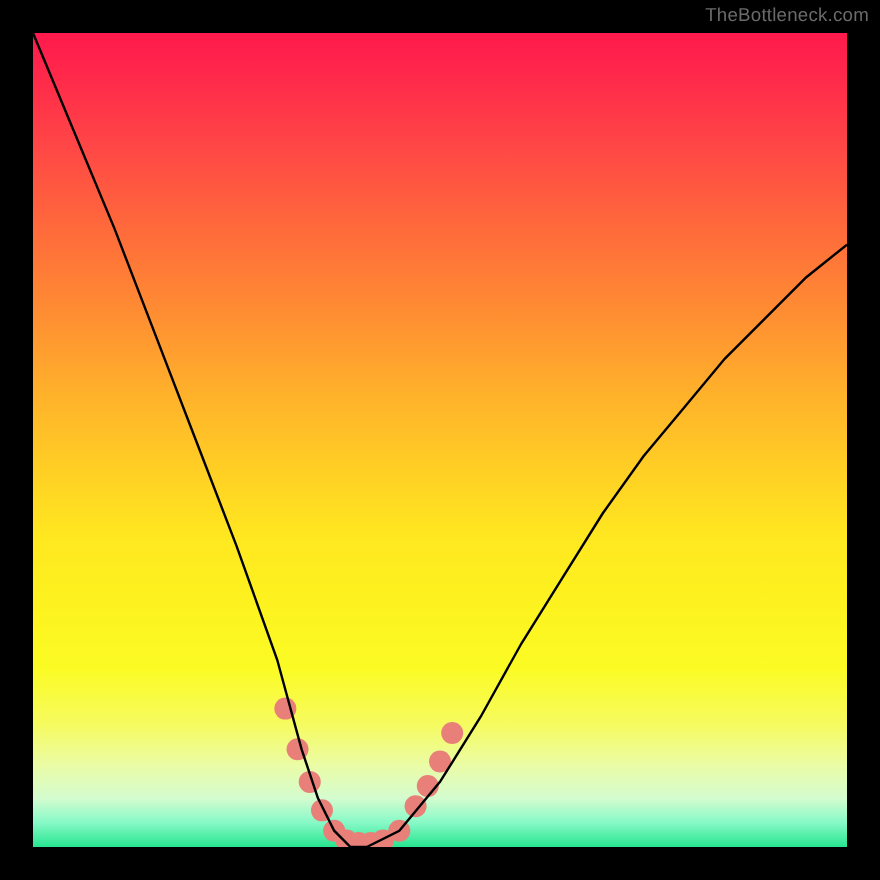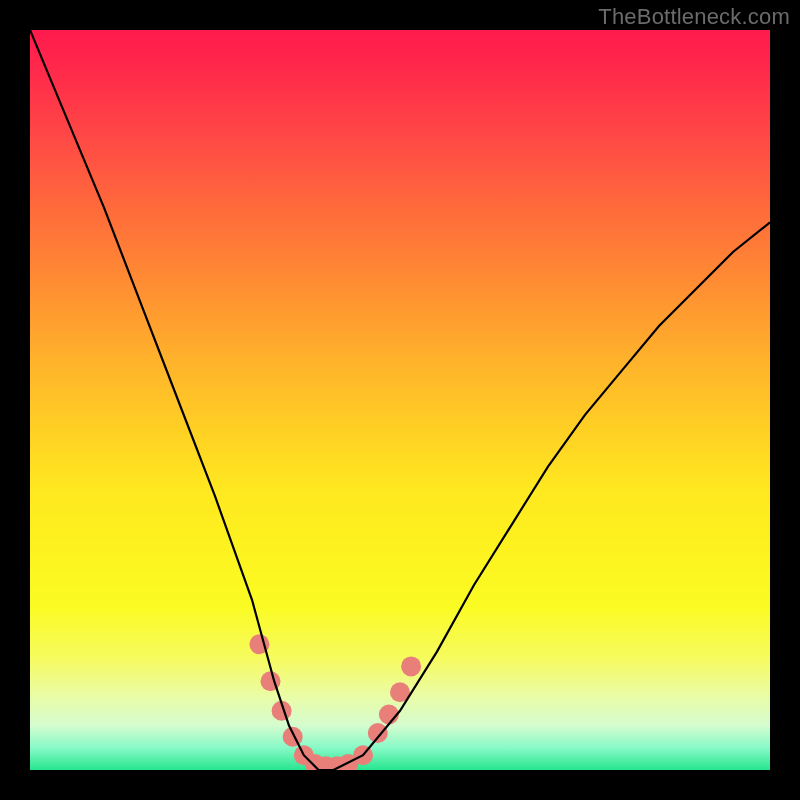--- a/index.html
+++ b/index.html
@@ -46,21 +46,21 @@
     position: absolute;
     left: 0; top: 0;
     width: 740px;
     height: 740px;
   }
   .watermark {
     position: absolute;
     top: 4px;
     right: 10px;
     color: #6b6b6b;
-    font-size: 22px;
+    font-size: 17px;
     letter-spacing: 0.2px;
     font-weight: 500;
   }
 </style>
 </head>
 <body>
 
 <div class="plot-area">
   <div class="gradient-bg"></div>
   <svg class="curve-svg" viewBox="0 0 740 740" preserveAspectRatio="none">

